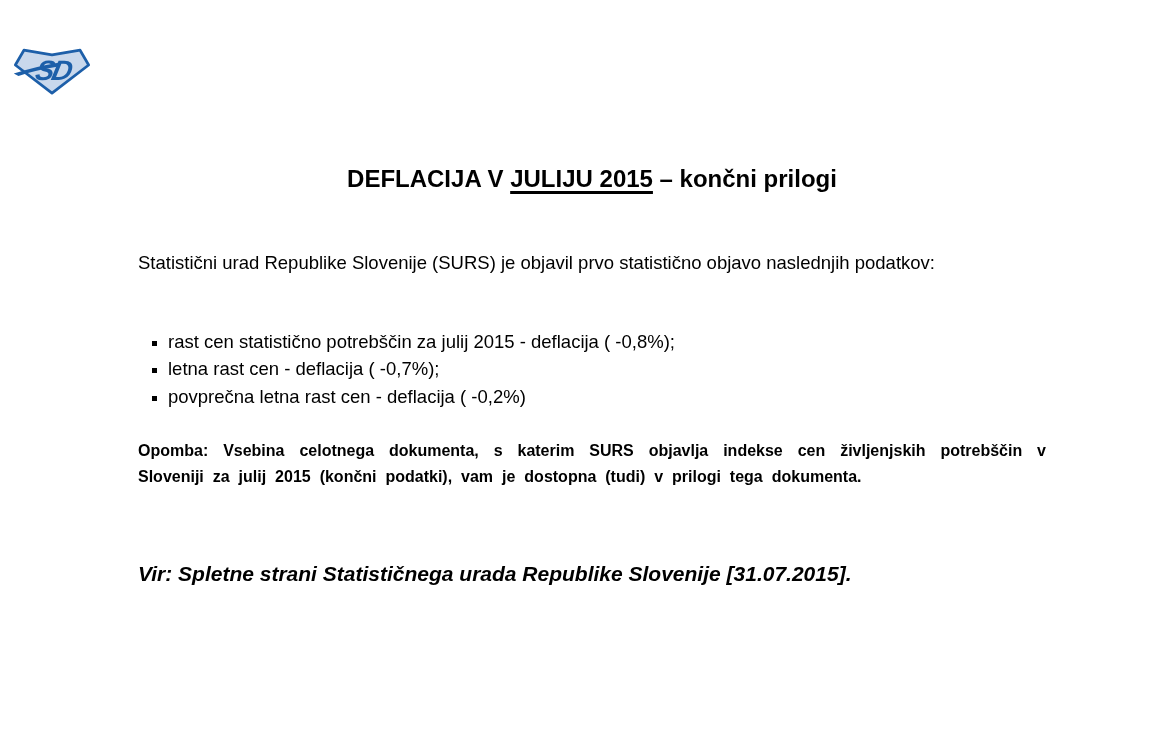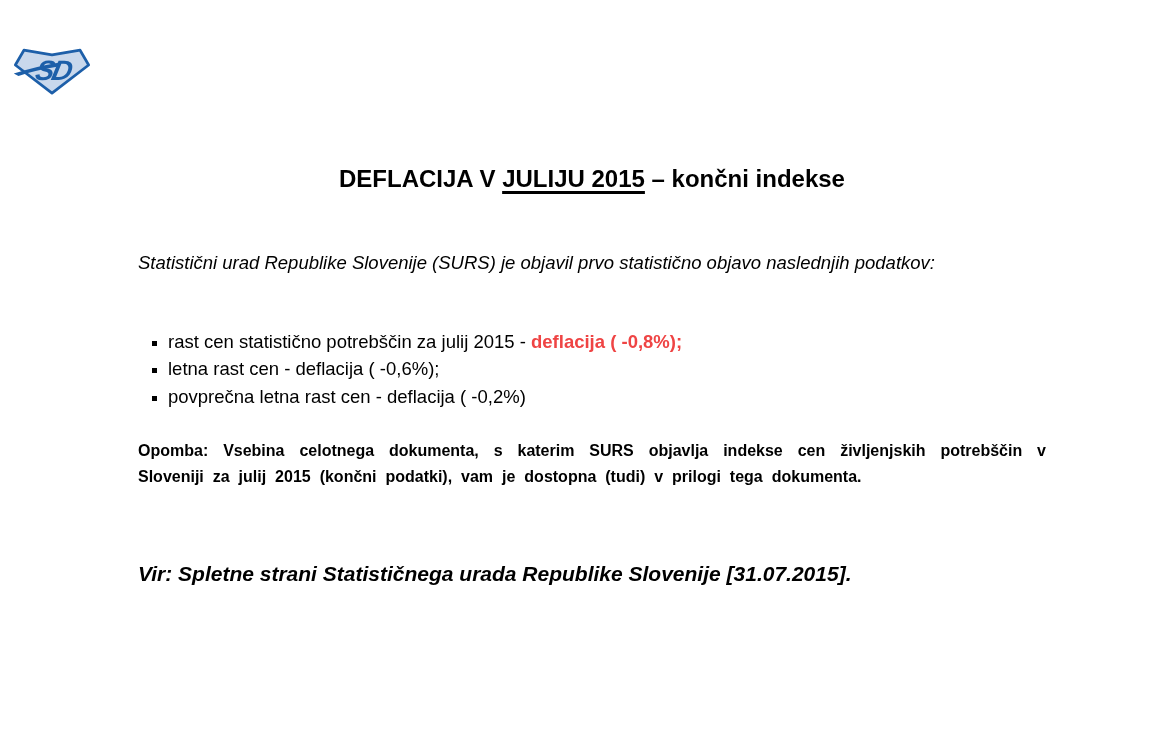--- a/index.html
+++ b/index.html
@@ -51,43 +51,42 @@
   }
   .intro {
     position: absolute;
     left: 138px;
     top: 249px;
     width: 908px;
     margin: 0;
     font-size: 18.5px;
     line-height: 28px;
     text-align: justify;
-    font-style: italic;
   }
   .bullets {
     position: absolute;
     left: 147px;
     top: 328px;
     width: 820px;
     margin: 0;
     padding: 0 0 0 21px;
     list-style-type: square;
     font-size: 18.5px;
     line-height: 27.4px;
   }
   .bullets li::marker {
     font-size: 15px;
   }
   .u-body {
     text-decoration-thickness: 2px;
     text-underline-offset: 3px;
   }
   .highlight-red {
-    color: #ef4444;
-    font-weight: 700;
+    color: #000000;
+    font-weight: 400;
   }
   .note {
     position: absolute;
     left: 138px;
     top: 438px;
     width: 908px;
     margin: 0;
     font-size: 16px;
     font-weight: 700;
     line-height: 26px;
@@ -111,27 +110,27 @@
 <div class="page">
 
   <div class="logo">
     <svg viewBox="0 0 100 62" xmlns="http://www.w3.org/2000/svg">
       <path d="M50 60 L3 24 L14 5 L50 11 L86 5 L97 24 Z" fill="#C9D8EC" stroke="#1D5FA9" stroke-width="3.5" stroke-linejoin="round"></path>
       <path d="M1 35 Q28 26 58 21 L58 26 Q28 31 7 38 Z" fill="#1D5FA9"></path>
       <text x="58" y="43" text-anchor="middle" font-family="Liberation Sans, sans-serif" font-size="36" font-style="italic" font-weight="bold" letter-spacing="-3" fill="#1D5FA9" transform="skewX(-12)">SD</text>
     </svg>
   </div>
 
-  <h1 class="title"><span>DEFLACIJA V </span><span class="u-title">JULIJU 2015</span><span> – končni indekse</span></h1>
+  <h1 class="title"><span>DEFLACIJA V </span><span class="u-title">JULIJU 2015</span><span> – končni prilogi</span></h1>
 
   <p class="intro">Statistični urad Republike Slovenije (SURS) je objavil prvo statistično objavo naslednjih podatkov:</p>
 
   <ul class="bullets">
     <li><span>rast cen statistično potrebščin za </span><span class="u-body">julij 2015</span><span> - </span><span class="highlight-red">deflacija ( -0,8%);</span></li>
-    <li>letna rast cen - deflacija ( -0,6%);</li>
+    <li>letna rast cen - deflacija ( -0,7%);</li>
     <li>povprečna letna rast cen - deflacija ( -0,2%)</li>
   </ul>
 
   <p class="note">Opomba: Vsebina celotnega dokumenta, s katerim SURS objavlja indekse cen življenjskih potrebščin v Sloveniji za julij 2015 (končni podatki), vam je dostopna (tudi) v prilogi tega dokumenta.</p>
 
   <p class="source">Vir: Spletne strani Statističnega urada Republike Slovenije [31.07.2015].</p>
 
 </div>
 
 </body></html>

